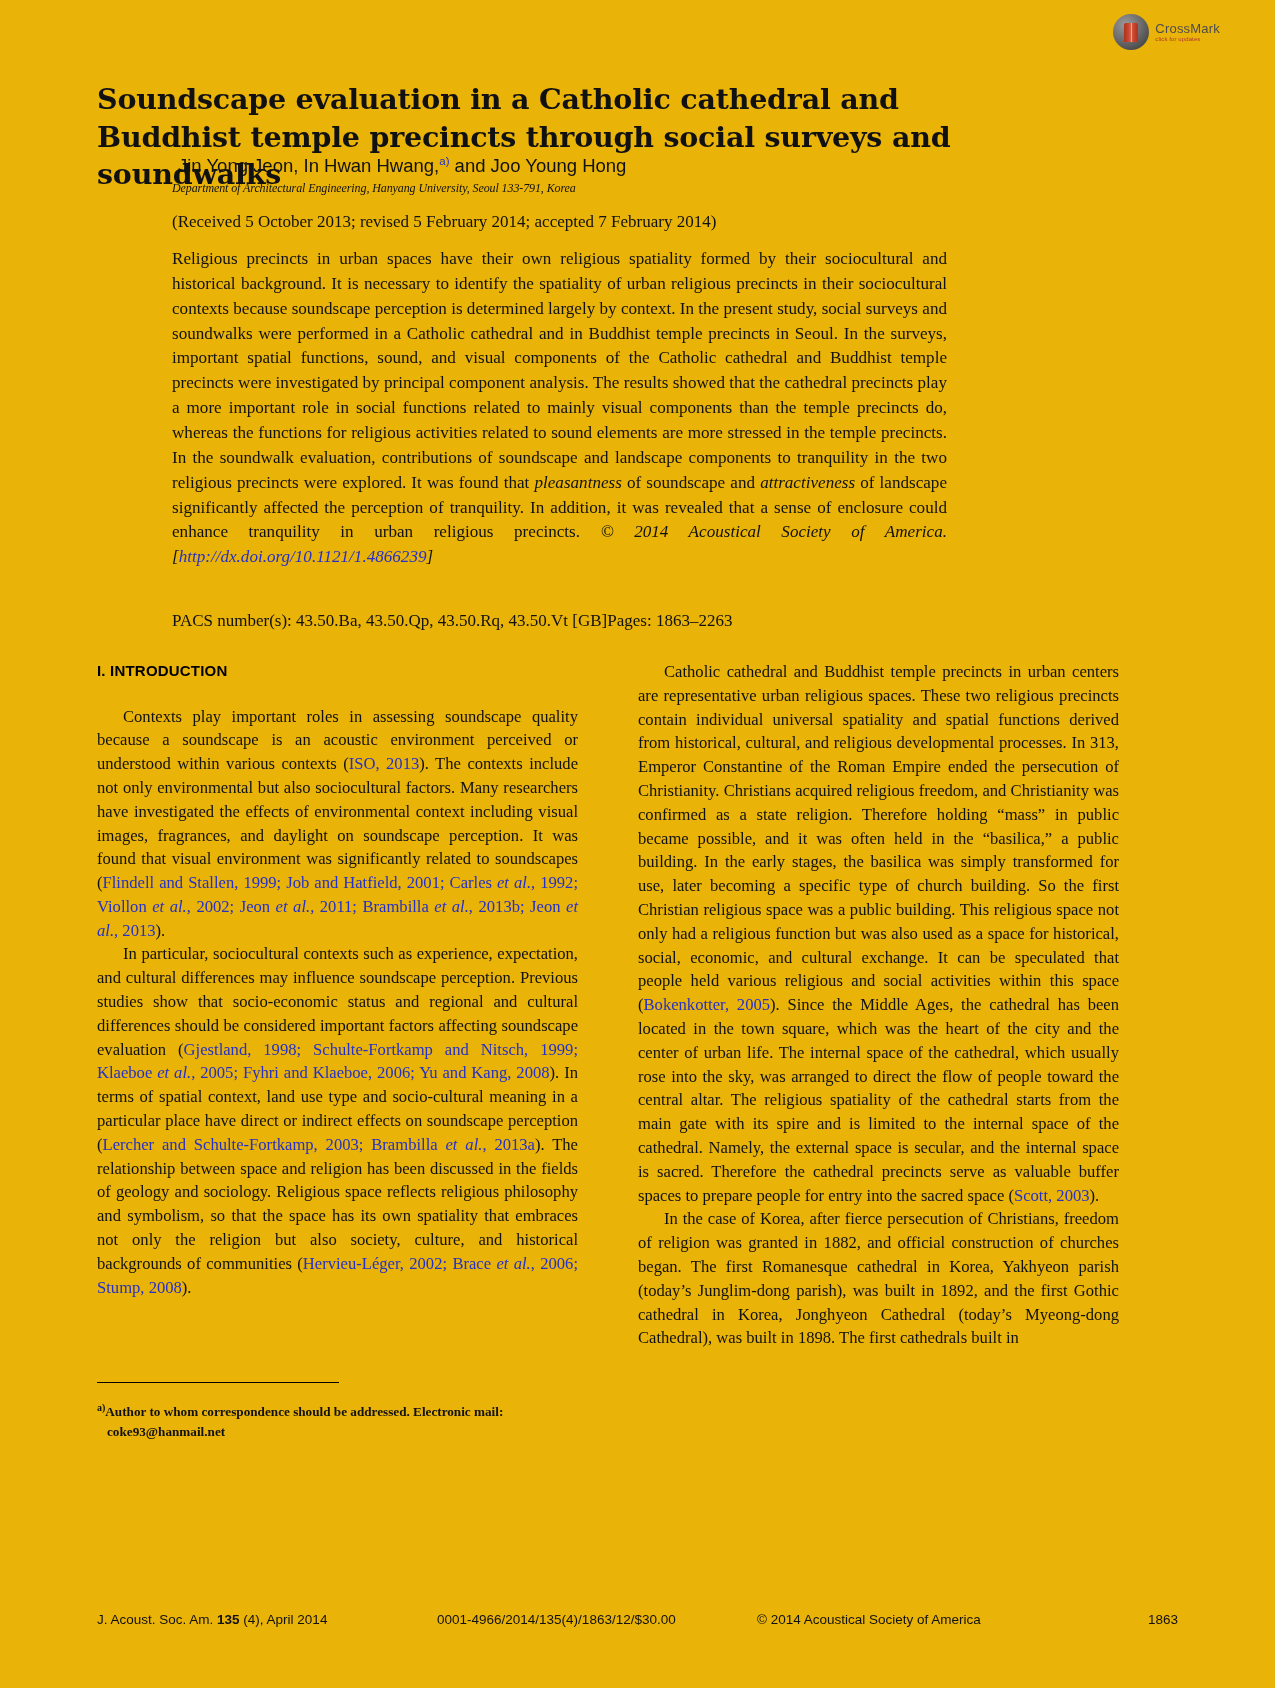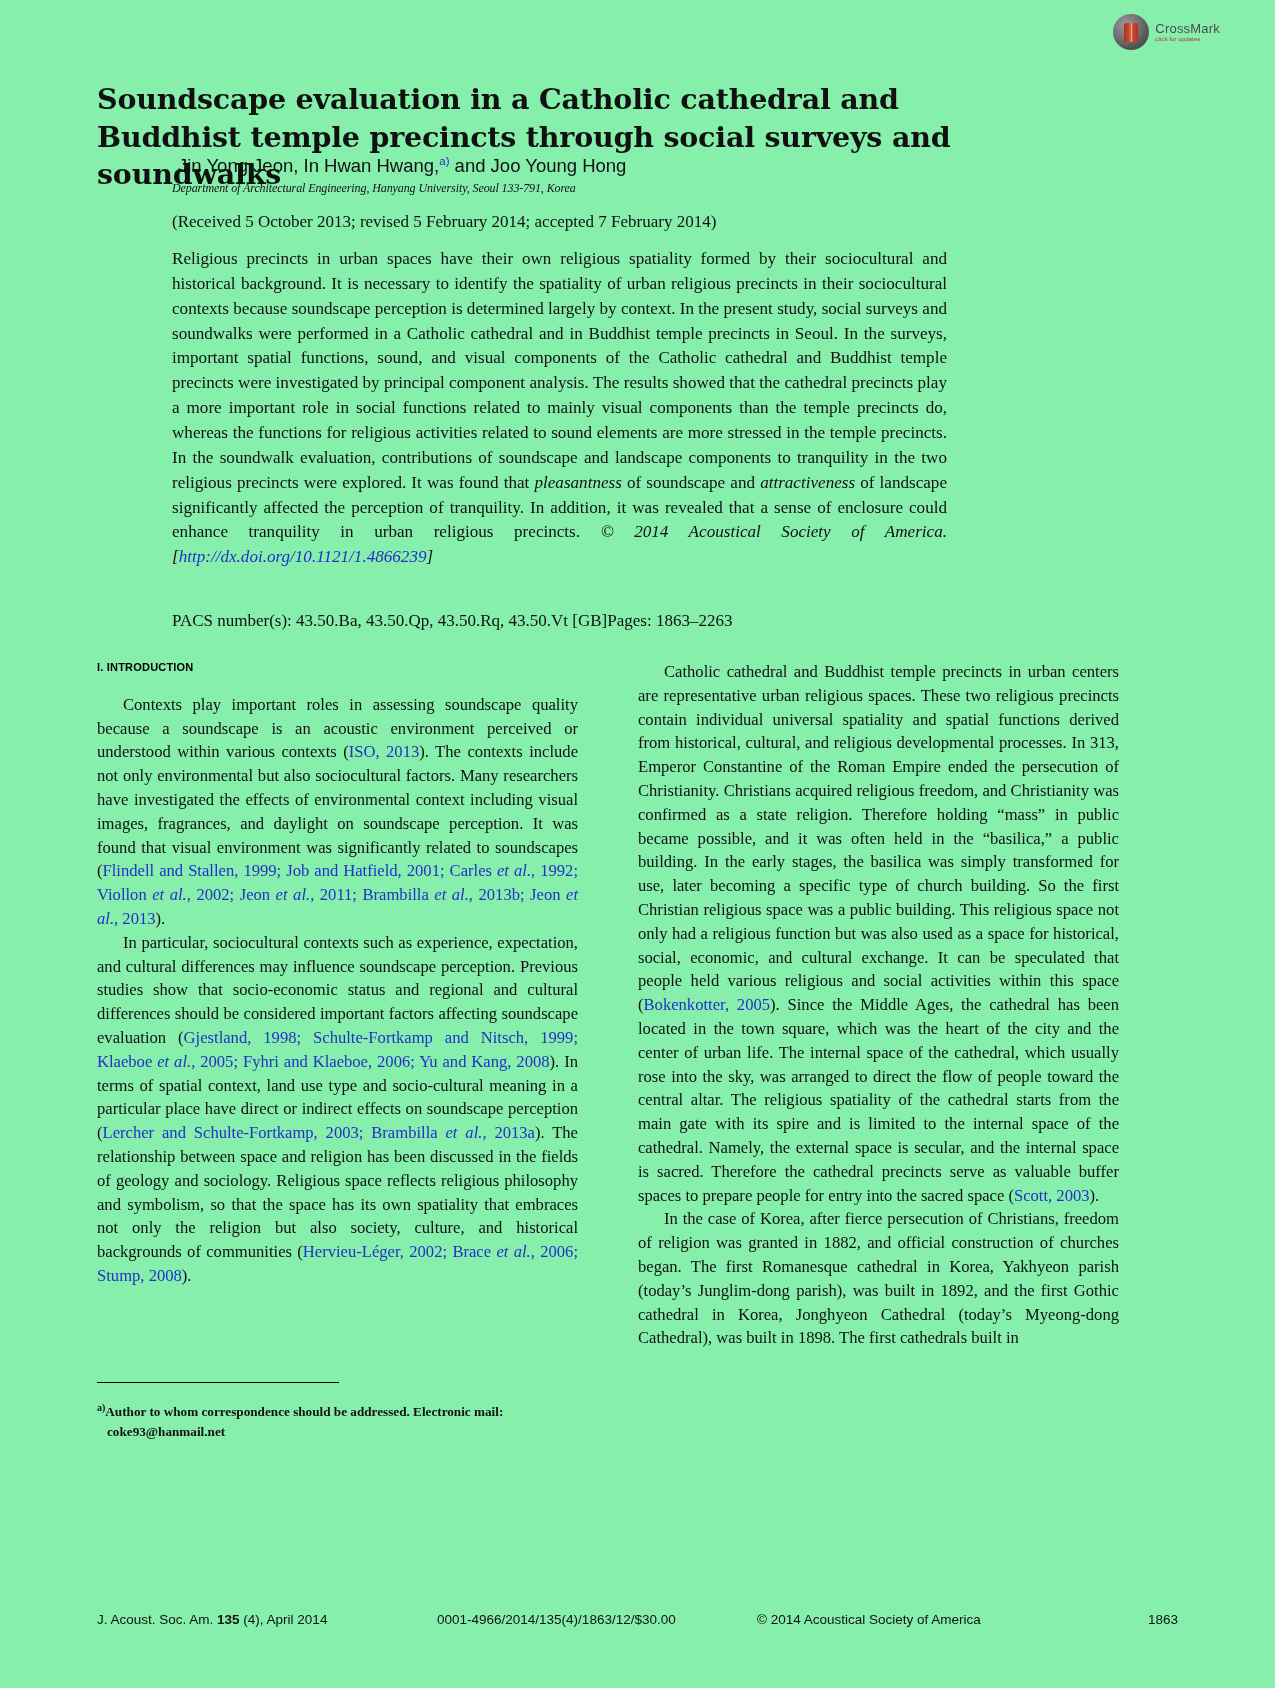--- a/index.html
+++ b/index.html
@@ -4,21 +4,21 @@
 <style>
   html, body {
     margin: 0;
     padding: 0;
     background: #ffffff;
   }
   .page {
     position: relative;
     width: 1275px;
     height: 1688px;
-    background: #86efac;
+    background: #eab308;
     font-family: "Liberation Serif", "DejaVu Serif", serif;
     color: #000000;
     box-sizing: border-box;
     overflow: hidden;
   }
 
   
   .crossmark {
     position: absolute;
     top: 14px;
@@ -163,22 +163,22 @@
     line-height: 1.435;
     text-align: justify;
     color: #111;
   }
   .col-left { left: 97px; }
   .col-right { left: 638px; }
 
   h2.section {
     font-family: "Liberation Sans", sans-serif;
     font-weight: bold;
-    font-size: 11px;
-    margin: 0 0 17px 0;
+    font-size: 15px;
+    margin: 0 0 23px 0;
     letter-spacing: .2px;
     color: #000;
   }
   p.body {
     margin: 0;
     text-indent: 26px;
   }
   .cite { color: #2430c8; }
   .cite i { font-style: italic; }
 

